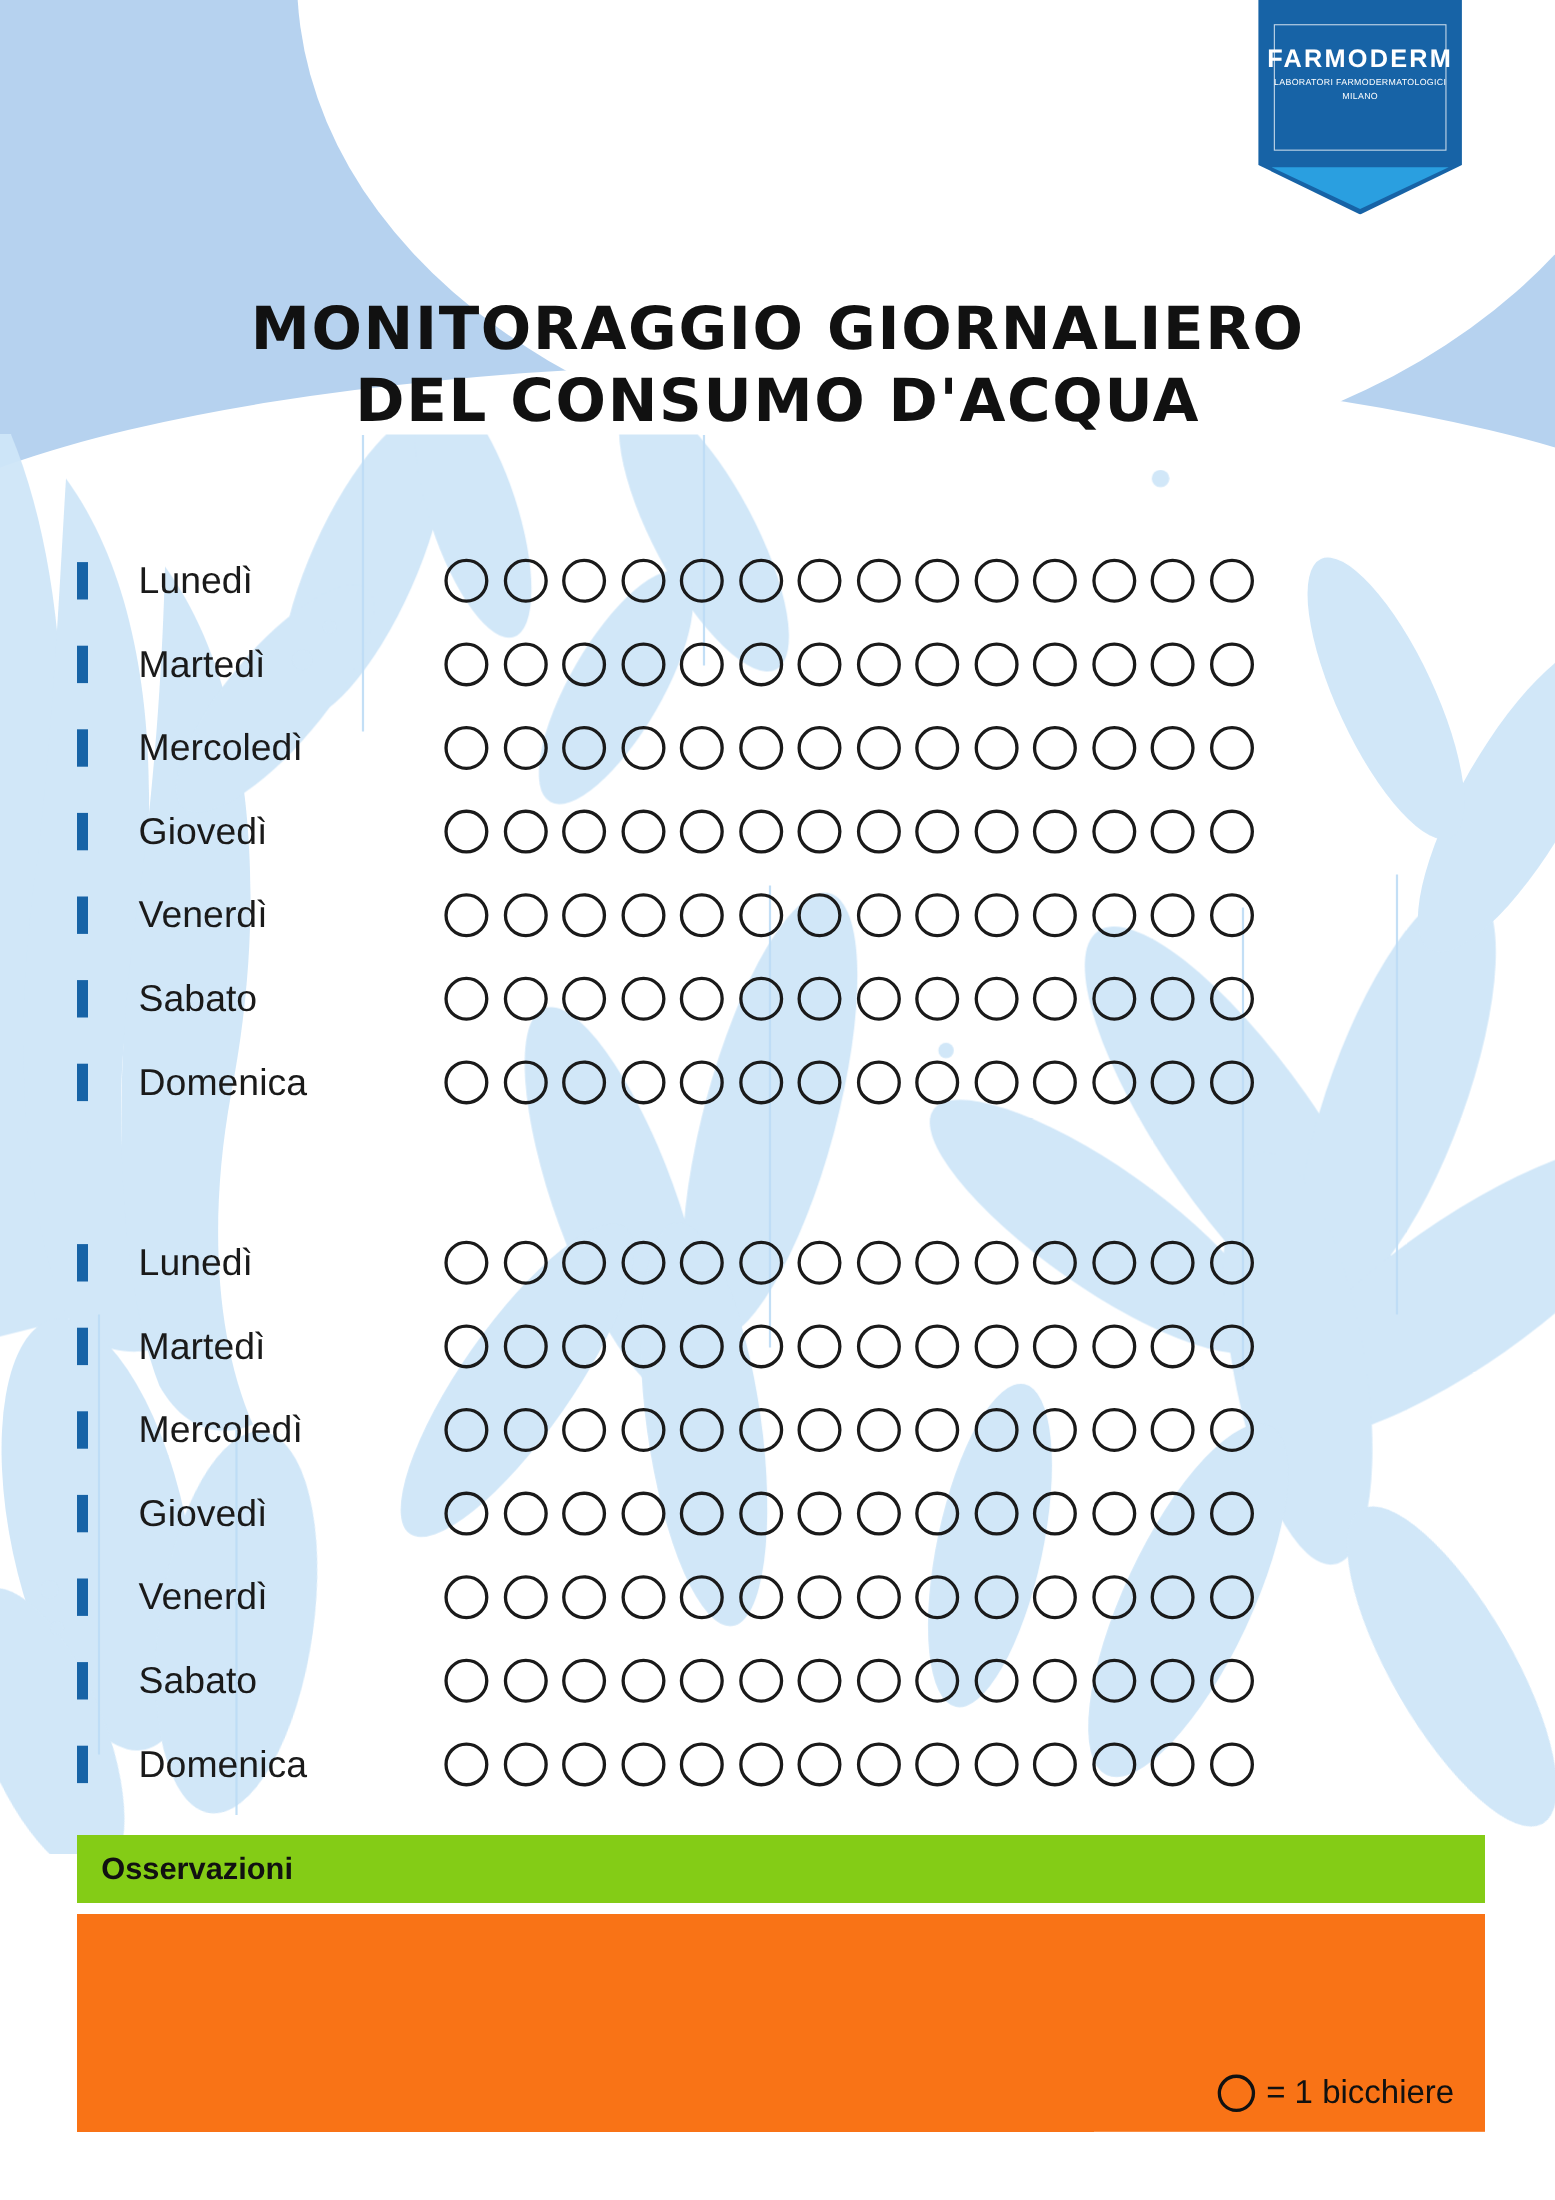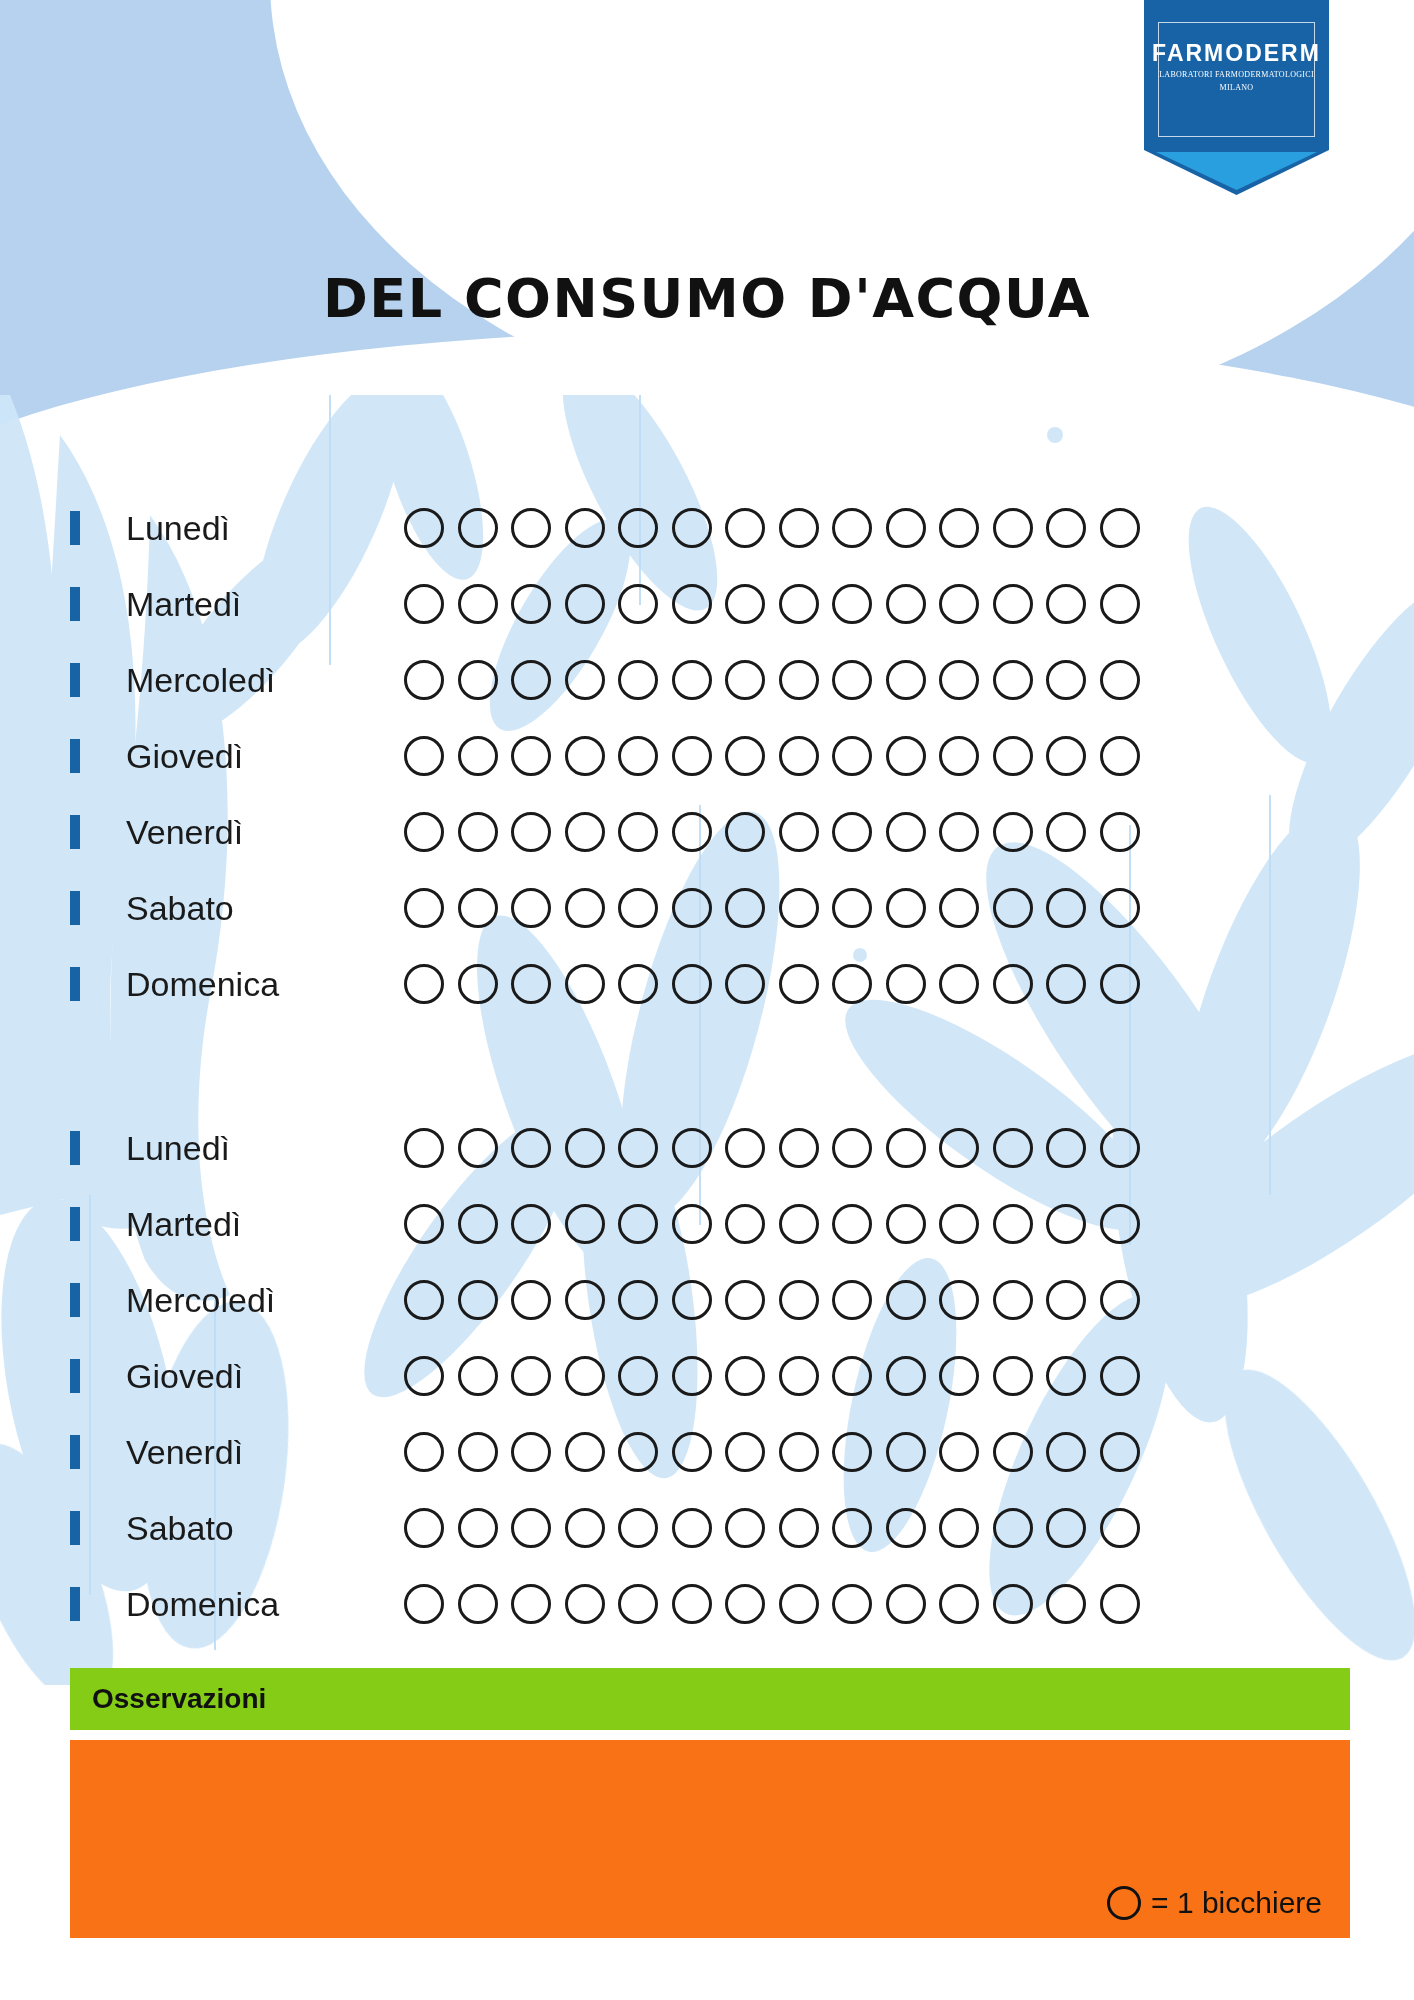--- a/index.html
+++ b/index.html
@@ -47,21 +47,21 @@
     position:absolute; left:0; top:150px; width:185px; height:45px;
   }
   .logo-text-wrap {
     position:absolute; left:0; top:40px; width:185px; text-align:center;
     color:#ffffff;
   }
   .logo-name {
     font-size:23px; font-weight:700; letter-spacing:2px;
   }
   .logo-sub {
-    font-size:8px; letter-spacing:.3px; margin-top:3px; line-height:1.25;font-family:Liberation Serif, serif;
+    font-size:8px; letter-spacing:.3px; margin-top:3px; line-height:1.25;
   }
   .logo-outline {
     position:absolute; left:14px; top:22px; width:157px; height:115px;
     border:1.5px solid rgba(255,255,255,.75);
   }
 
   
   .title {
     position:absolute; left:0; top:230px; width:1414px;
     text-align:center; z-index:4;
@@ -196,20 +196,21 @@
     <polygon points="12,2 173,2 92.5,40" fill="#2a9fe0"></polygon>
   </svg>
   <div class="logo-text-wrap">
     <div class="logo-name">FARMODERM</div>
     <div class="logo-sub">LABORATORI FARMODERMATOLOGICI</div>
     <div class="logo-sub">MILANO</div>
   </div>
 </div>
 
 <h1 class="title">
+  <span>MONITORAGGIO GIORNALIERO</span>
   <span class="line2">DEL CONSUMO D'ACQUA</span>
 </h1>
 
 <div class="sheet">
   <div class="block block1">
       <div class="row">
         <span class="row-tick"></span>
         <span class="row-label">Lunedì</span>
         <span class="row-circles">
           <span class="glass"></span>

